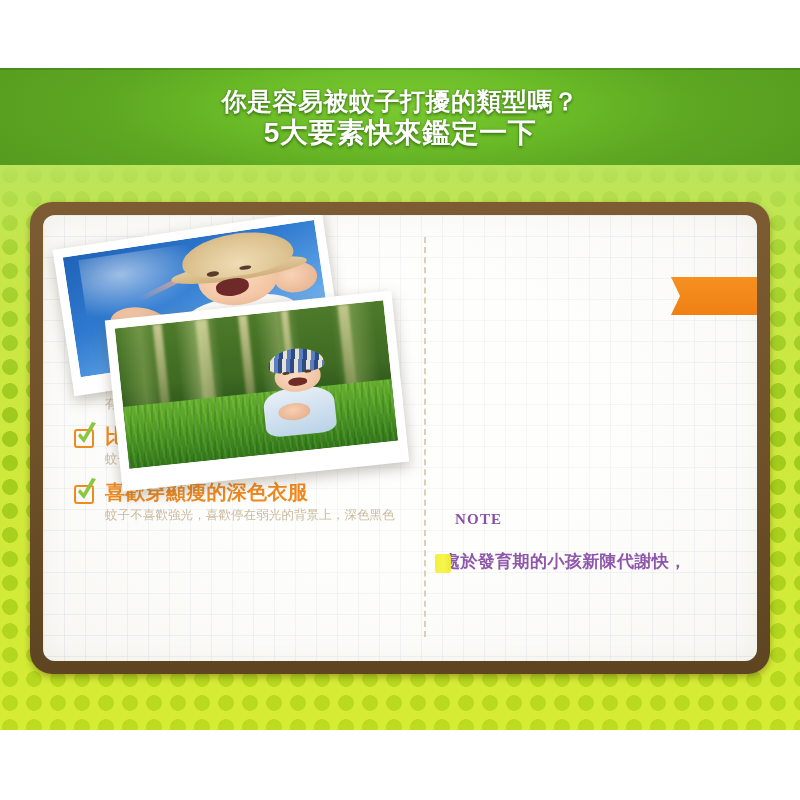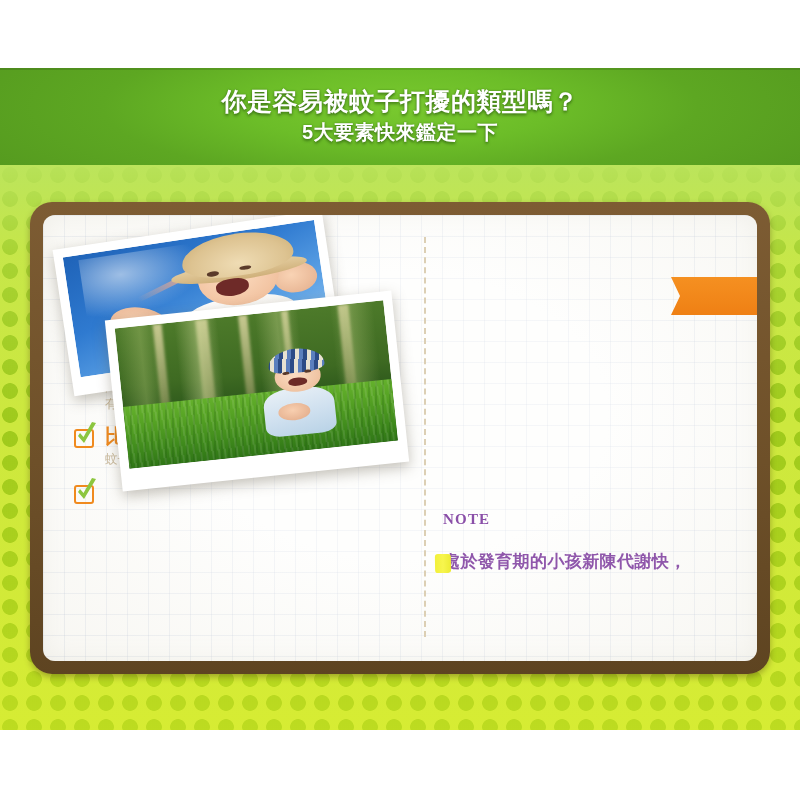--- a/index.html
+++ b/index.html
@@ -50,21 +50,21 @@
   .header-line {
     color: #ffffff;
     font-weight: bold;
     letter-spacing: 0.5px;
     text-shadow:
       0 2px 3px rgba(30,70,10,0.55),
       0 0 2px rgba(40,90,15,0.5);
     white-space: nowrap;
   }
   .header-line.l1 { font-size: 25px; line-height: 30px; }
-  .header-line.l2 { font-size: 20px; line-height: 29px; }
+  .header-line.l2 { font-size: 28px; line-height: 29px; }
 
   
   .dots-bg {
     position: absolute;
     left: 0;
     top: 165px;
     width: 800px;
     height: 565px;
     background-color: #cde83e;
     background-image:
@@ -351,20 +351,21 @@
     left: 400px;
     top: 296px;
     width: 318px;
   }
   .note-label {
     color: #8a4fa8;
     font-family: "Liberation Serif", "DejaVu Serif", serif;
     font-size: 15px;
     font-weight: bold;
     letter-spacing: 1.2px;
+    margin-left: 12px;
   }
   .note-title-wrap {
     position: relative;
     display: inline-block;
     margin-top: 2px;
   }
   .note-hl {
     position: absolute;
     left: -8px;
     top: 12px;
@@ -467,22 +468,24 @@
         </div>
 
         <div class="item">
           <div class="item-head">
             <span class="chk">
               <span class="box"></span>
               <svg width="23" height="26" viewBox="0 0 23 26">
                 <path d="M3 14 L9 21 L21 1 L17 0 L8.5 15 L5 11 Z" fill="#8cc63f"></path>
               </svg>
             </span>
+            <span class="item-title">喜歡穿顯瘦的深色衣服</span>
           </div>
           <div class="item-desc">
+            <div>蚊子不喜歡強光，喜歡停在弱光的背景上，深色黑色</div>
           </div>
         </div>
 
         <div class="item">
         </div>
 
       </div>
 
       <div class="photo photo-1">
         <div class="frame">

